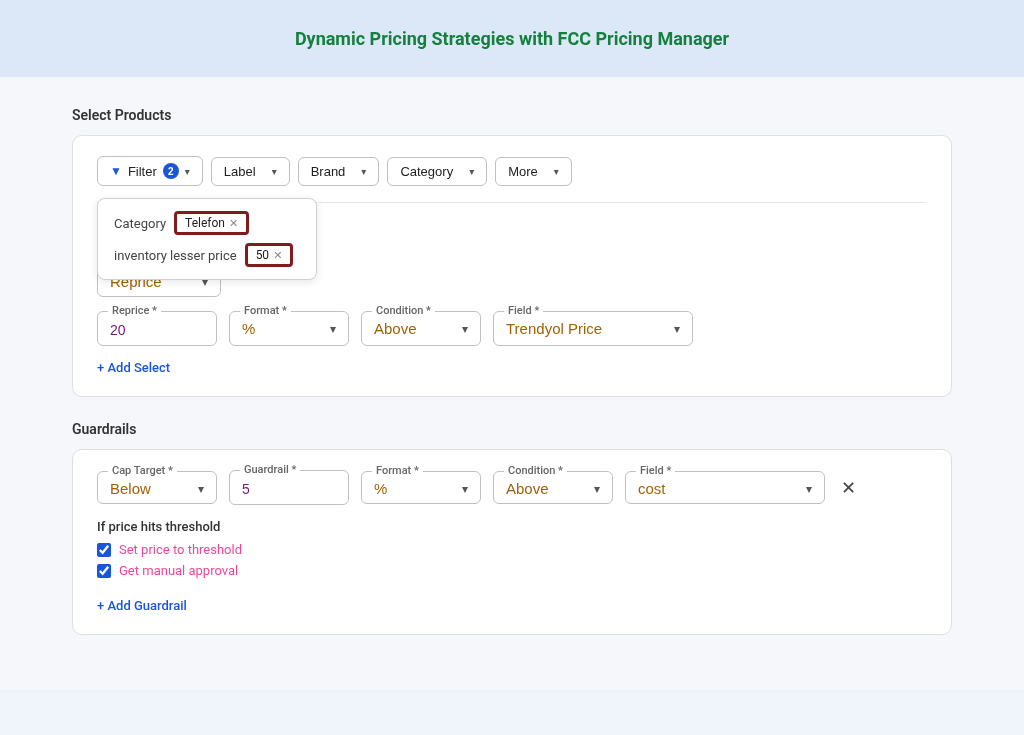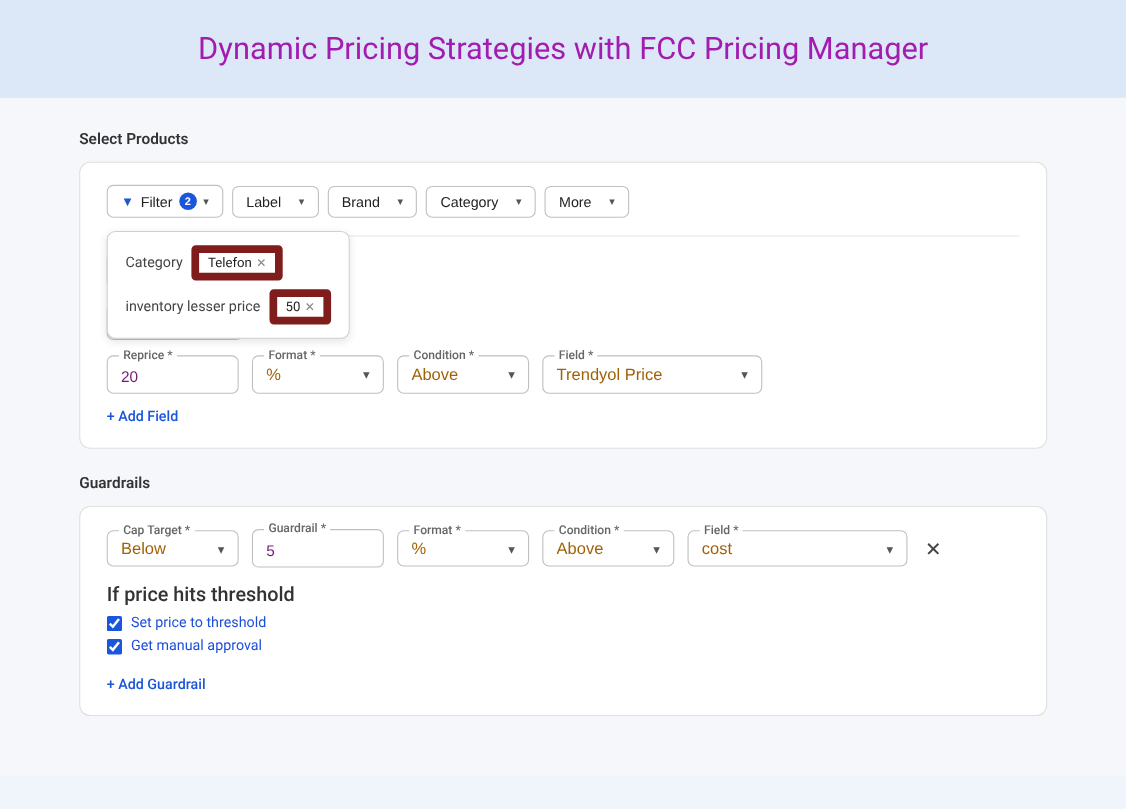--- a/index.html
+++ b/index.html
@@ -8,23 +8,23 @@
       background: #f0f4fb;
       min-height: 735px;
       width: 1024px;
     }
     .header-banner {
       background: #dce8f8;
       padding: 28px 40px;
       text-align: center;
     }
     .header-banner h1 {
-      font-size: 28px;
-      font-weight: 400;
-      color: #a21caf;
+      font-size: 18px;
+      font-weight: 700;
+      color: #15803d;
     }
     .content {
       background: #f5f7fb;
       padding: 30px 72px;
     }
     .section-label {
       font-size: 14px;
       font-weight: 600;
       color: #333;
       margin-bottom: 12px;
@@ -108,21 +108,21 @@
       margin-bottom: 8px;
       font-size: 13px;
       color: #444;
     }
     .filter-popup .filter-row:last-child { margin-bottom: 0; }
     .tag {
       display: flex;
       align-items: center;
       gap: 4px;
       background: #fff;
-      border: 7px solid #7f1d1d;
+      border: 3px solid #7f1d1d;
       border-radius: 4px;
       padding: 2px 8px;
       font-size: 12px;
       color: #222;
     }
     .tag .remove {
       color: #888;
       cursor: pointer;
       font-size: 11px;
     }
@@ -210,39 +210,39 @@
       border: none;
       font-size: 18px;
       color: #444;
       cursor: pointer;
       padding: 0 4px;
     }
     .threshold-section {
       margin-top: 14px;
     }
     .threshold-label {
-      font-size: 18px;
+      font-size: 13px;
       color: #333;
       font-weight: 500;
       margin-bottom: 8px;
     }
     .checkbox-row {
       display: flex;
       align-items: center;
       gap: 8px;
       margin-bottom: 6px;
     }
     .checkbox-row input[type="checkbox"] {
       accent-color: #1a56db;
       width: 14px;
       height: 14px;
     }
     .checkbox-row label {
       font-size: 13px;
-      color: #1d4ed8;
+      color: #ec4899;
     }
     .divider {
       border: none;
       border-top: 1px solid #e8e8e8;
       margin: 16px 0 14px;
     }
   </style>
 </head>
 <body>
 
@@ -362,21 +362,21 @@
         <div class="select-wrapper">
           <select>
             <option>Trendyol Price</option>
             <option>cost</option>
             <option>list price</option>
           </select>
         </div>
       </div>
     </div>
 
-    <div class="add-link">+ Add Field</div>
+    <div class="add-link">+ Add Select</div>
   </div>
 
   <div class="section-label">Guardrails</div>
   <div class="card">
     <div class="guardrail-row">
       <div class="floating-field">
         <label>Cap Target *</label>
         <div class="select-wrapper">
           <select>
             <option>Below</option>

